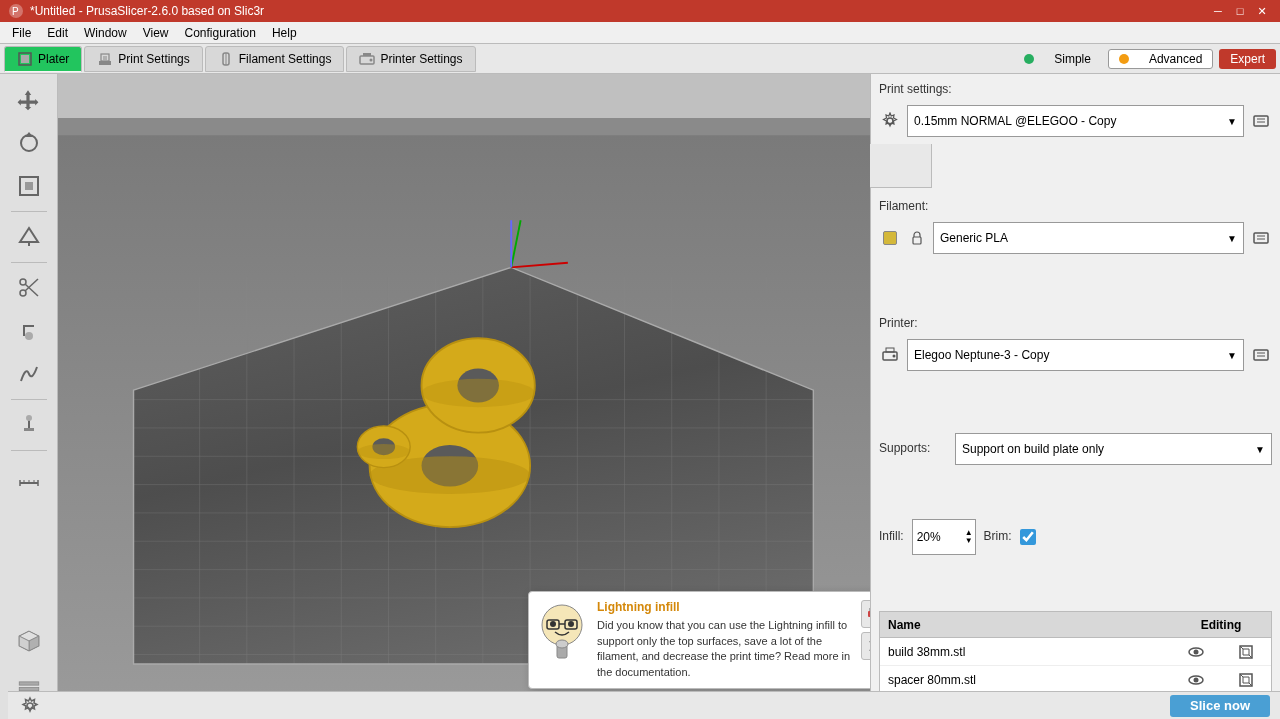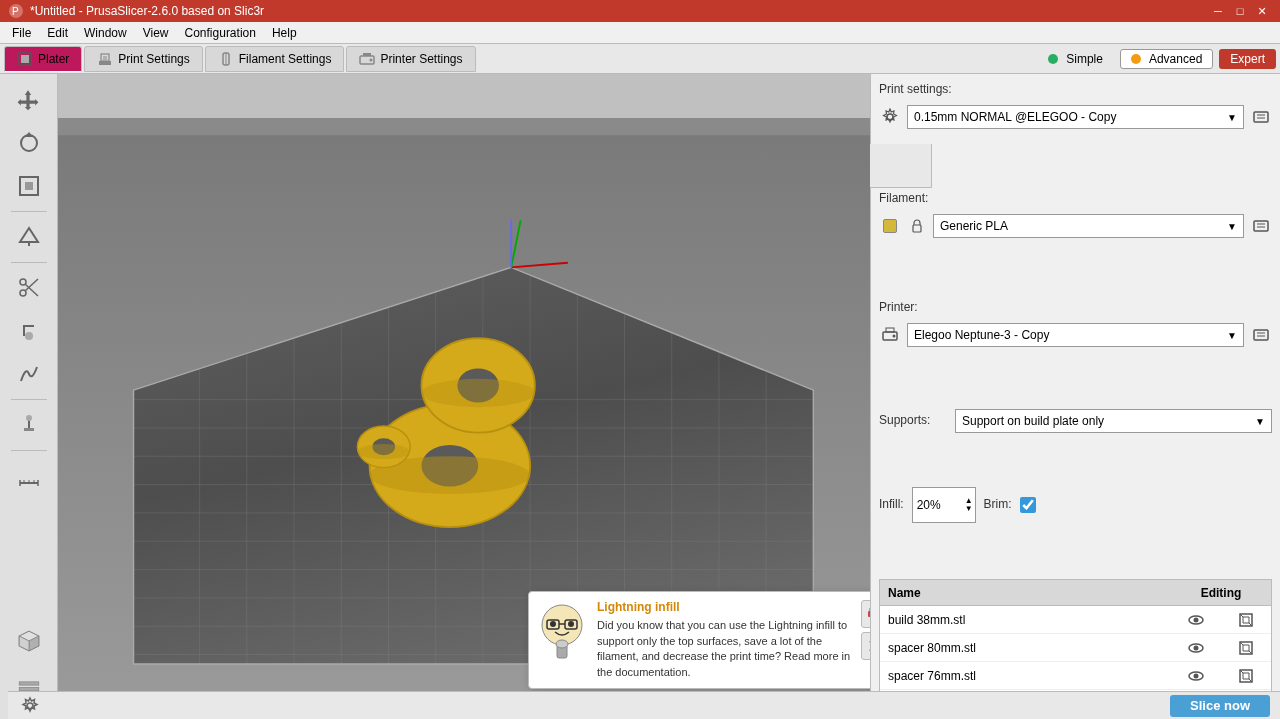--- a/index.html
+++ b/index.html
@@ -24,22 +24,22 @@
     
     #tabbar {
       width: 100%; height: 30px; background: #e8e8e8; display: flex; align-items: center;
       border-bottom: 1px solid #bbb; gap: 2px; padding: 0 4px;
     }
     .tab-btn {
       height: 26px; padding: 0 12px; display: flex; align-items: center; gap: 5px;
       cursor: pointer; background: #d8d8d8; border: 1px solid #bbb; border-radius: 3px 3px 0 0;
       font-size: 12px;
     }
-    .tab-btn.active { background: #be185d; border-bottom: 1px solid #f5f5f5; }
-    .mode-btn { padding: 2px 10px; border-radius: 3px; cursor: pointer; font-size: 12px; display: flex; align-items: center; gap: 8px; border: 1px solid transparent; }
+    .tab-btn.active { background: #22c55e; border-bottom: 1px solid #f5f5f5; }
+    .mode-btn { padding: 2px 10px; border-radius: 3px; cursor: pointer; font-size: 12px; display: flex; align-items: center; gap: 20px; border: 1px solid transparent; }
     .mode-btn .dot { width: 10px; height: 10px; border-radius: 50%; display: inline-block; }
     .mode-btn.active { background: #fff; border-color: #999; }
     .mode-btn.expert { background: #c0392b; color: white; border-radius: 3px; }
 
     
     #main { display: flex; width: 100%; height: calc(719px - 74px); }
 
     
     #left-toolbar {
       width: 58px; background: #e0e0e0; border-right: 1px solid #bbb;
@@ -71,21 +71,21 @@
 
     
     #right-panel {
       width: 410px; background: #f0f0f0; border-left: 1px solid #bbb;
       display: flex; flex-direction: column; padding: 8px; gap: 48px;
     }
     .panel-section { margin-bottom: 8px; }
     .panel-label { font-size: 12px; color: #333; margin-bottom: 3px; font-weight: 500; }
     .panel-row { display: flex; align-items: center; gap: 6px; margin-bottom: 6px; }
     .panel-dropdown {
-      flex: 1; height: 24px; background: white; border: 1px solid #999;
+      flex: 1; height: 32px; background: white; border: 1px solid #999;
       display: flex; align-items: center; padding: 0 6px; font-size: 12px;
       position: relative; cursor: pointer;
     }
     .panel-dropdown .dd-arrow { margin-left: auto; font-size: 10px; }
     .panel-gear { width: 22px; height: 22px; display: flex; align-items: center; justify-content: center; cursor: pointer; }
     .infill-row { display: flex; align-items: center; gap: 8px; margin-bottom: 8px; }
     .infill-input { width: 60px; height: 22px; border: 1px solid #999; padding: 0 4px; font-size: 12px; background: white; }
     .brim-check { width: 16px; height: 16px; accent-color: #3498db; }
 
     

